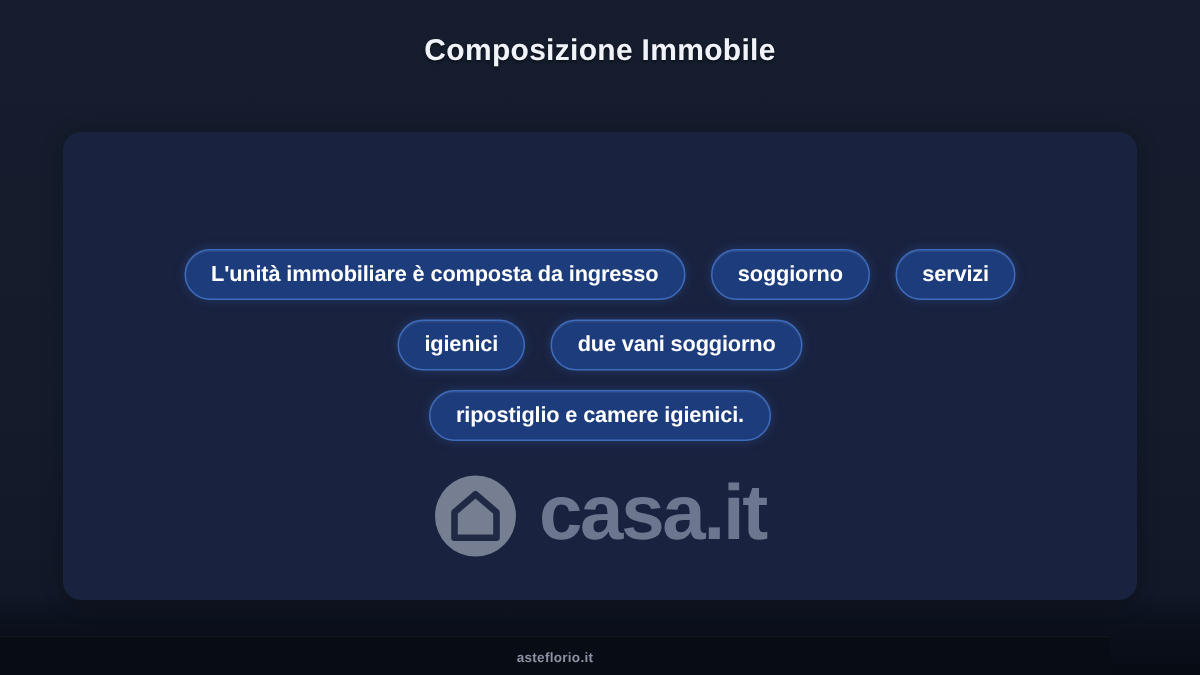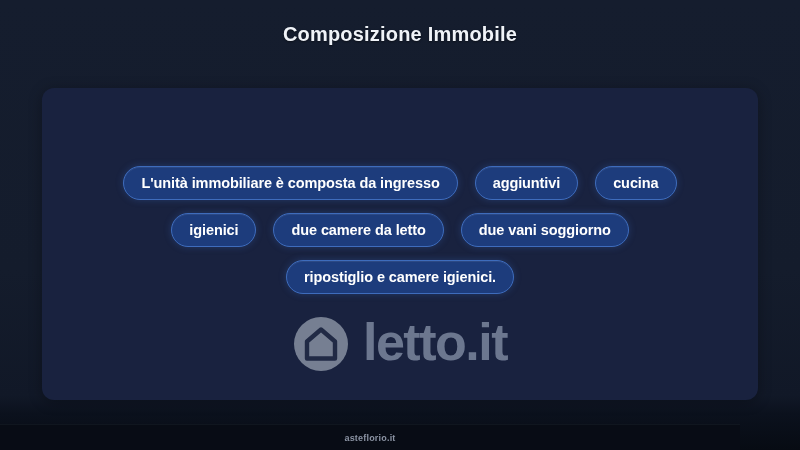--- a/index.html
+++ b/index.html
@@ -155,39 +155,38 @@
 
   <div id="title-bar">
     <div id="page-title">Composizione Immobile</div>
   </div>
 
   <div id="card">
 
     <div id="chips-area">
       <div class="chip-row">
         <span class="chip">L'unità immobiliare è composta da ingresso</span>
-        <span class="chip">aggiuntivi</span>
-        <span class="chip">cucina</span>
+        <span class="chip">soggiorno</span>
+        <span class="chip">servizi</span>
       </div>
       <div class="chip-row">
         <span class="chip">igienici</span>
-        <span class="chip">due camere da letto</span>
         <span class="chip">due vani soggiorno</span>
       </div>
       <div class="chip-row">
         <span class="chip">ripostiglio e camere igienici.</span>
       </div>
     </div>
 
     <div id="watermark">
       <svg id="watermark-badge" viewBox="0 0 56 56">
         <circle cx="28" cy="28" r="27" fill="#7e8799"></circle>
         <path d="M28 13.5 L42 25.5 L42 42.5 L14 42.5 L14 25.5 Z" fill="none" stroke="#222b46" stroke-width="4.4" stroke-linejoin="round"></path>
       </svg>
-      <div id="watermark-text">letto.it</div>
+      <div id="watermark-text">casa.it</div>
     </div>
 
   </div>
 
   <div id="footer">
     <div id="footer-text">asteflorio.it</div>
   </div>
 
 </div>
 

